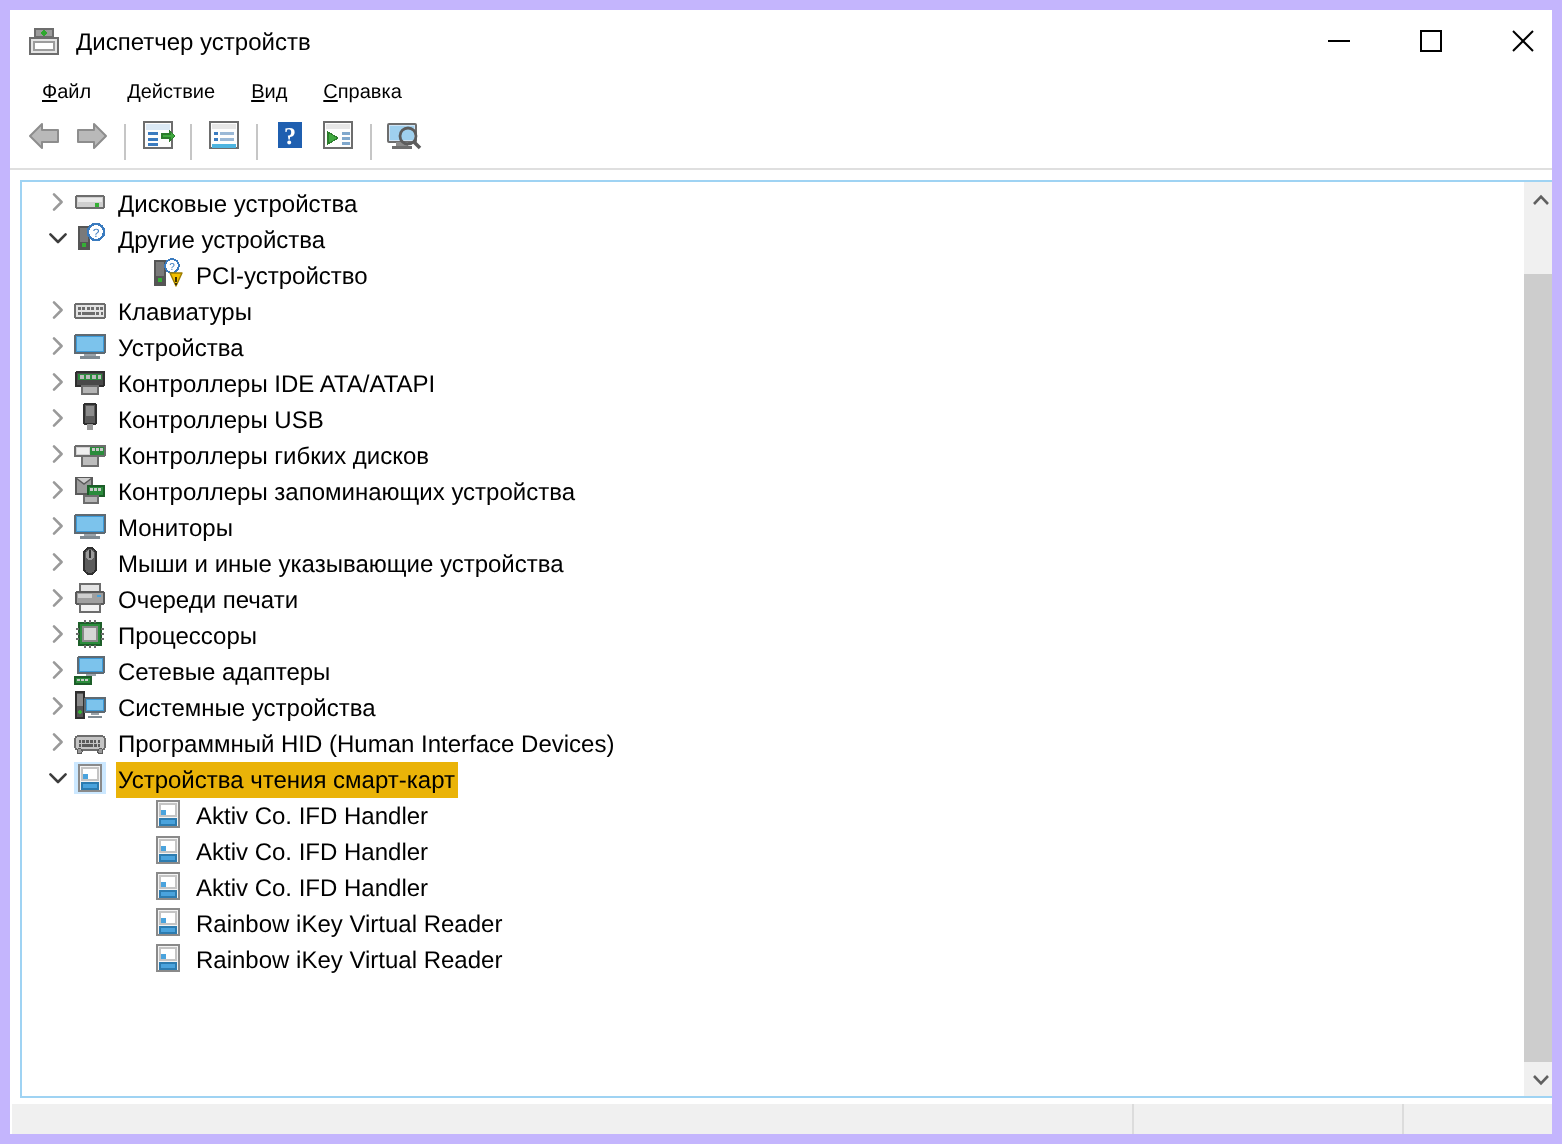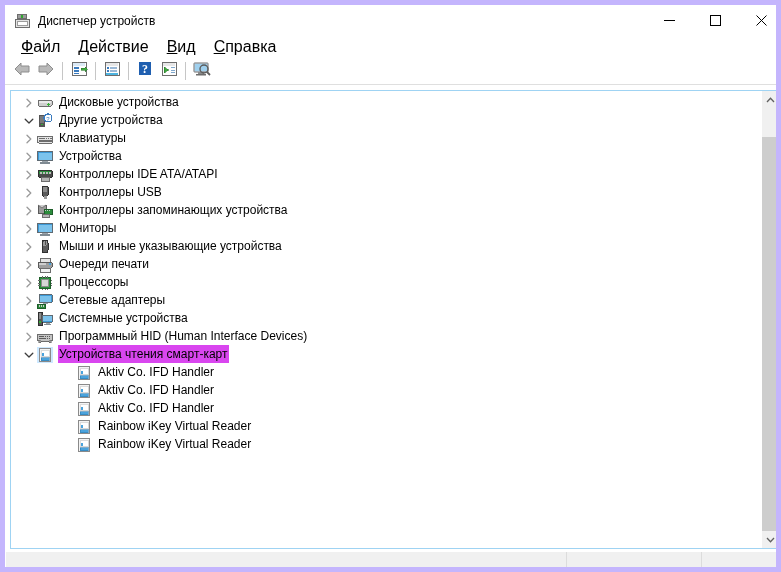--- a/index.html
+++ b/index.html
@@ -73,21 +73,21 @@
     left: 0; top: 31px;
     width: 779px;
     height: 21px;
     background: #ffffff;
     display: flex;
     align-items: center;
     padding-left: 7px;
     box-sizing: border-box;
   }
   .menu-item {
-    font-size: 16px;
+    font-size: 10px;
     color: #000000;
     padding: 2px 9px 2px 9px;
     white-space: nowrap;
     line-height: 15px;
   }
   .menu-item .accel { text-decoration: underline; }
 
   
   #toolbar {
     position: absolute;
@@ -134,21 +134,21 @@
     left: 0; top: 0;
     width: 750px;
     height: 457px;
     overflow: hidden;
     padding-top: 2px;
     box-sizing: border-box;
   }
   .row {
     height: 18px;
     display: flex;
-    align-items: flex-end;
+    align-items: flex-start;
     white-space: nowrap;
     position: relative;
   }
   .row .twisty {
     width: 16px;
     height: 16px;
     flex: none;
     display: flex;
     align-items: center;
     justify-content: center;
@@ -160,21 +160,21 @@
     margin-right: 5px;
     position: relative;
   }
   .row .label {
     font-size: 12px;
     color: #000000;
     line-height: 16px;
     padding: 1px 2px 1px 1px;
   }
   .row.selected .label {
-    background: #d946ef;
+    background: #eab308;
   }
   .row.selected .devicon { background: #cce8ff; }
   .lvl1 { padding-left: 10px; }
   .lvl2 { padding-left: 49px; }
 
   
   #vscroll {
     position: absolute;
     right: 0; top: 0;
     width: 17px;
@@ -393,20 +393,34 @@
           </span>
           <span class="devicon"><svg width="16" height="16" viewBox="0 0 16 16">
               <rect x="2" y="2" width="6" height="12" fill="#555"></rect>
               <rect x="3" y="3" width="4" height="7" fill="#7a7a7a"></rect>
               <circle cx="5" cy="11.5" r="1.1" fill="#35b035"></circle>
               <circle cx="11" cy="5" r="4" fill="#ffffff" stroke="#3a7bbf" stroke-width="1.2"></circle>
               <text x="11" y="7.6" font-family="Liberation Sans, sans-serif" font-size="6" fill="#3a7bbf" text-anchor="middle">?</text>
             </svg></span>
           <span class="label">Другие устройства</span>
         </div>
+        <div class="row lvl2">
+          <span class="twisty"></span>
+          <span class="devicon"><svg width="16" height="16" viewBox="0 0 16 16">
+              <rect x="1" y="1" width="6" height="13" fill="#555"></rect>
+              <rect x="2" y="2" width="4" height="7" fill="#7a7a7a"></rect>
+              <circle cx="4" cy="11" r="1.1" fill="#35b035"></circle>
+              <circle cx="10" cy="4" r="3.4" fill="#ffffff" stroke="#3a7bbf" stroke-width="1"></circle>
+              <text x="10" y="6.2" font-family="Liberation Sans, sans-serif" font-size="5" fill="#3a7bbf" text-anchor="middle">?</text>
+              <path d="M9 7.5 L15 7.5 L12 14 Z" fill="#f2c000" stroke="#9c7c00" stroke-width="0.7" stroke-linejoin="round" style="shape-rendering:auto"></path>
+              <rect x="11.5" y="9.5" width="1" height="2.3" fill="#3a2f00"></rect>
+              <rect x="11.5" y="12.3" width="1" height="1" fill="#3a2f00"></rect>
+            </svg></span>
+          <span class="label">PCI-устройство</span>
+        </div>
         <div class="row lvl1">
           <span class="twisty">
             <svg width="10" height="10" viewBox="0 0 10 10" style="shape-rendering:auto">
               <path d="M3 1.2 L6.8 5 L3 8.8" fill="none" stroke="#9a9a9a" stroke-width="1.3" stroke-linecap="round" stroke-linejoin="round"></path>
             </svg>
           </span>
           <span class="devicon"><svg width="16" height="16" viewBox="0 0 16 16">
               <rect x="0.5" y="5" width="15" height="7" rx="1" fill="#e4e4e4" stroke="#6d6d6d"></rect>
               <rect x="2" y="6.5" width="1.5" height="1.5" fill="#6d6d6d"></rect>
               <rect x="4.2" y="6.5" width="1.5" height="1.5" fill="#6d6d6d"></rect>
@@ -457,20 +471,37 @@
             <svg width="10" height="10" viewBox="0 0 10 10" style="shape-rendering:auto">
               <path d="M3 1.2 L6.8 5 L3 8.8" fill="none" stroke="#9a9a9a" stroke-width="1.3" stroke-linecap="round" stroke-linejoin="round"></path>
             </svg>
           </span>
           <span class="devicon"><svg width="16" height="16" viewBox="0 0 16 16">
               <rect x="5" y="1" width="6" height="10" rx="1" fill="#5b5b5b" stroke="#2f2f2f"></rect>
               <rect x="6" y="2" width="4" height="5" fill="#8c8c8c"></rect>
               <rect x="6.5" y="11" width="3" height="3" fill="#9a9a9a"></rect>
             </svg></span>
           <span class="label">Контроллеры USB</span>
+        </div>
+        <div class="row lvl1">
+          <span class="twisty">
+            <svg width="10" height="10" viewBox="0 0 10 10" style="shape-rendering:auto">
+              <path d="M3 1.2 L6.8 5 L3 8.8" fill="none" stroke="#9a9a9a" stroke-width="1.3" stroke-linecap="round" stroke-linejoin="round"></path>
+            </svg>
+          </span>
+          <span class="devicon"><svg width="16" height="16" viewBox="0 0 16 16">
+              <rect x="0.5" y="4" width="15" height="5" rx="0.5" fill="#d2d2d2" stroke="#6d6d6d"></rect>
+              <rect x="1.5" y="5" width="6" height="3" fill="#efefef"></rect>
+              <rect x="8" y="4.5" width="7" height="4" fill="#2b8c3c"></rect>
+              <rect x="9" y="5.2" width="1.4" height="1.4" fill="#c9c9c9"></rect>
+              <rect x="11" y="5.2" width="1.4" height="1.4" fill="#c9c9c9"></rect>
+              <rect x="13" y="5.2" width="1.4" height="1.4" fill="#c9c9c9"></rect>
+              <rect x="4" y="9" width="8" height="5" fill="#bdbdbd" stroke="#6d6d6d"></rect>
+            </svg></span>
+          <span class="label">Контроллеры гибких дисков</span>
         </div>
         <div class="row lvl1">
           <span class="twisty">
             <svg width="10" height="10" viewBox="0 0 10 10" style="shape-rendering:auto">
               <path d="M3 1.2 L6.8 5 L3 8.8" fill="none" stroke="#9a9a9a" stroke-width="1.3" stroke-linecap="round" stroke-linejoin="round"></path>
             </svg>
           </span>
           <span class="devicon"><svg width="16" height="16" viewBox="0 0 16 16">
               <path d="M1 2 L9 2 L9 10 L1 10 Z" fill="#9c9c9c" stroke="#5a5a5a"></path>
               <path d="M1 2 L5 5 L9 2" fill="#cccccc" stroke="#5a5a5a" stroke-width="0.7" style="shape-rendering:auto"></path>

